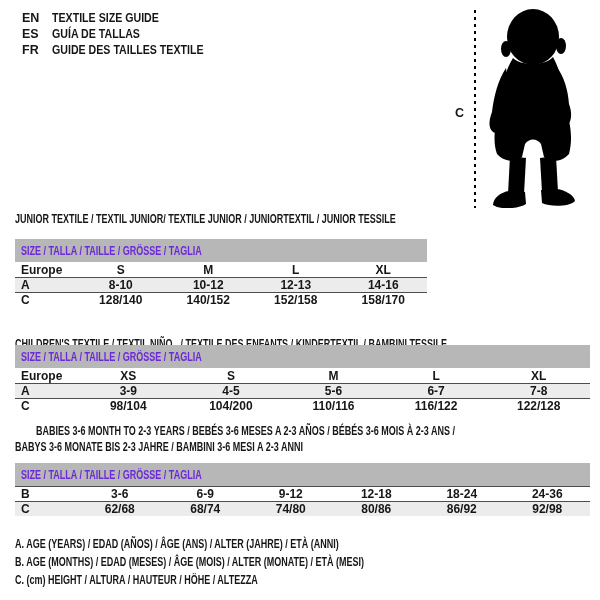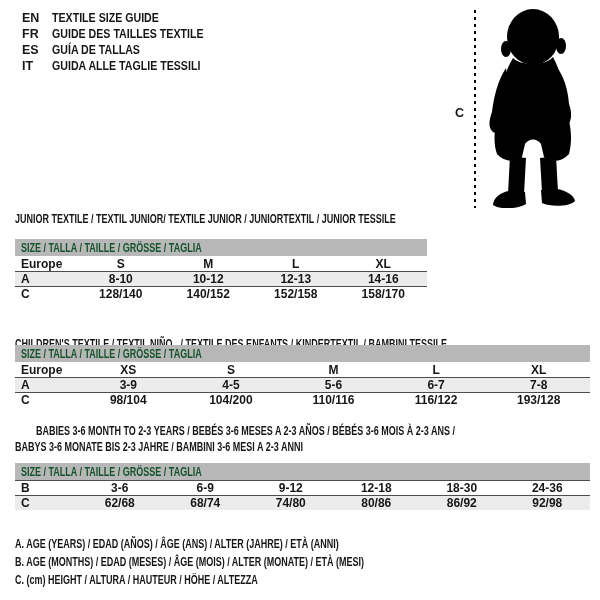--- a/index.html
+++ b/index.html
@@ -37,23 +37,23 @@
   .measure-label{left:455px;top:106px;font-weight:700;font-size:12.5px;}
   .silhouette{left:479px;top:8px;}
 
   
   .sec-title{font-weight:700;font-size:12px;letter-spacing:0;white-space:nowrap;}
   .t-sub{font-size:7.5px;vertical-align:-2px;}
 
   
   .sizetable{font-size:12px;font-weight:700;}
   .band{
-    height:17px;background:var(--band);
+    height:23px;background:var(--band);
     display:flex;align-items:center;padding-left:6px;
-    color:#14532d;font-size:12px;font-weight:700;
+    color:#6d28d9;font-size:12px;font-weight:700;
   }
   .trow{display:grid;height:15px;align-items:center;}
   .cols4{grid-template-columns:62px repeat(4,1fr);}
   .cols5{grid-template-columns:62px repeat(5,1fr);}
   .cols6{grid-template-columns:62px repeat(6,1fr);}
   .trow .lab{text-align:left;padding-left:6px;}
   .trow .cell{text-align:center;}
   .shade{background:var(--shade);}
   .topline{border-top:1px solid var(--divider);}
 
@@ -62,30 +62,26 @@
 </style>
 </head>
 <body>
 
 <div class="abs lang-list">
   <div class="lang-row">
     <span class="lang-code">EN</span>
     <span class="lang-title cond85">TEXTILE SIZE GUIDE</span>
   </div>
   <div class="lang-row">
+    <span class="lang-code">ES</span>
+    <span class="lang-title cond85">GUÍA DE TALLAS</span>
+  </div>
+  <div class="lang-row">
     <span class="lang-code">FR</span>
     <span class="lang-title cond85">GUIDE DES TAILLES TEXTILE</span>
-  </div>
-  <div class="lang-row">
-    <span class="lang-code">ES</span>
-    <span class="lang-title cond85">GUÍA DE TALLAS</span>
-  </div>
-  <div class="lang-row">
-    <span class="lang-code">IT</span>
-    <span class="lang-title cond85">GUIDA ALLE TAGLIE TESSILI</span>
   </div>
 </div>
 
 <div class="abs measure-label">C</div>
 <div class="abs measure-line"></div>
 <svg class="abs silhouette" width="112" height="200" viewBox="0 0 110 200">
   <g fill="#000000">
     <ellipse cx="53" cy="29" rx="26" ry="28"></ellipse>
     <ellipse cx="26" cy="41" rx="5" ry="8"></ellipse>
     <ellipse cx="81" cy="38" rx="5" ry="8"></ellipse>
@@ -154,41 +150,41 @@
     <span class="cell">5-6</span>
     <span class="cell">6-7</span>
     <span class="cell">7-8</span>
   </div>
   <div class="trow cols5 topline">
     <span class="lab">C</span>
     <span class="cell">98/104</span>
     <span class="cell">104/200</span>
     <span class="cell">110/116</span>
     <span class="cell">116/122</span>
-    <span class="cell">193/128</span>
+    <span class="cell">122/128</span>
   </div>
 </div>
 
 <div class="abs sec-title" style="left:15px;top:424px;margin-left:21px;">
   <span class="cond">BABIES 3-6 MONTH TO 2-3 YEARS / BEBÉS 3-6 MESES A 2-3 AÑOS / BÉBÉS 3-6 MOIS À 2-3 ANS /</span>
 </div>
 <div class="abs sec-title" style="left:15px;top:440px;">
   <span class="cond">BABYS 3-6 MONATE BIS 2-3 JAHRE / BAMBINI 3-6 MESI A 2-3 ANNI</span>
 </div>
 <div class="abs sizetable" style="left:15px;top:463px;width:575px;">
   <div class="band">
     <span class="cond">SIZE / TALLA / TAILLE / GRÖSSE / TAGLIA</span>
   </div>
   <div class="trow cols6 topline">
     <span class="lab">B</span>
     <span class="cell">3-6</span>
     <span class="cell">6-9</span>
     <span class="cell">9-12</span>
     <span class="cell">12-18</span>
-    <span class="cell">18-30</span>
+    <span class="cell">18-24</span>
     <span class="cell">24-36</span>
   </div>
   <div class="trow cols6 shade topline">
     <span class="lab">C</span>
     <span class="cell">62/68</span>
     <span class="cell">68/74</span>
     <span class="cell">74/80</span>
     <span class="cell">80/86</span>
     <span class="cell">86/92</span>
     <span class="cell">92/98</span>

